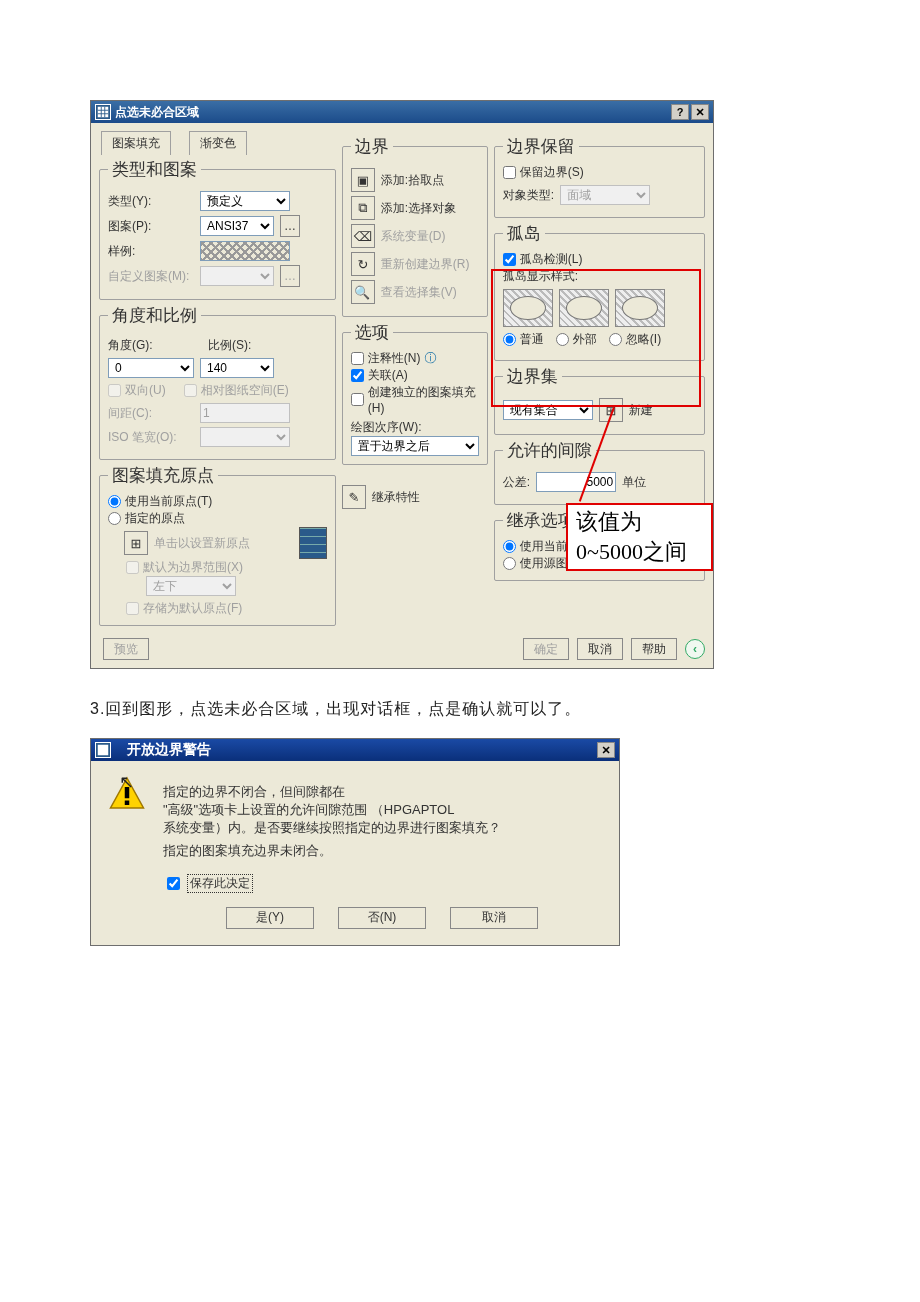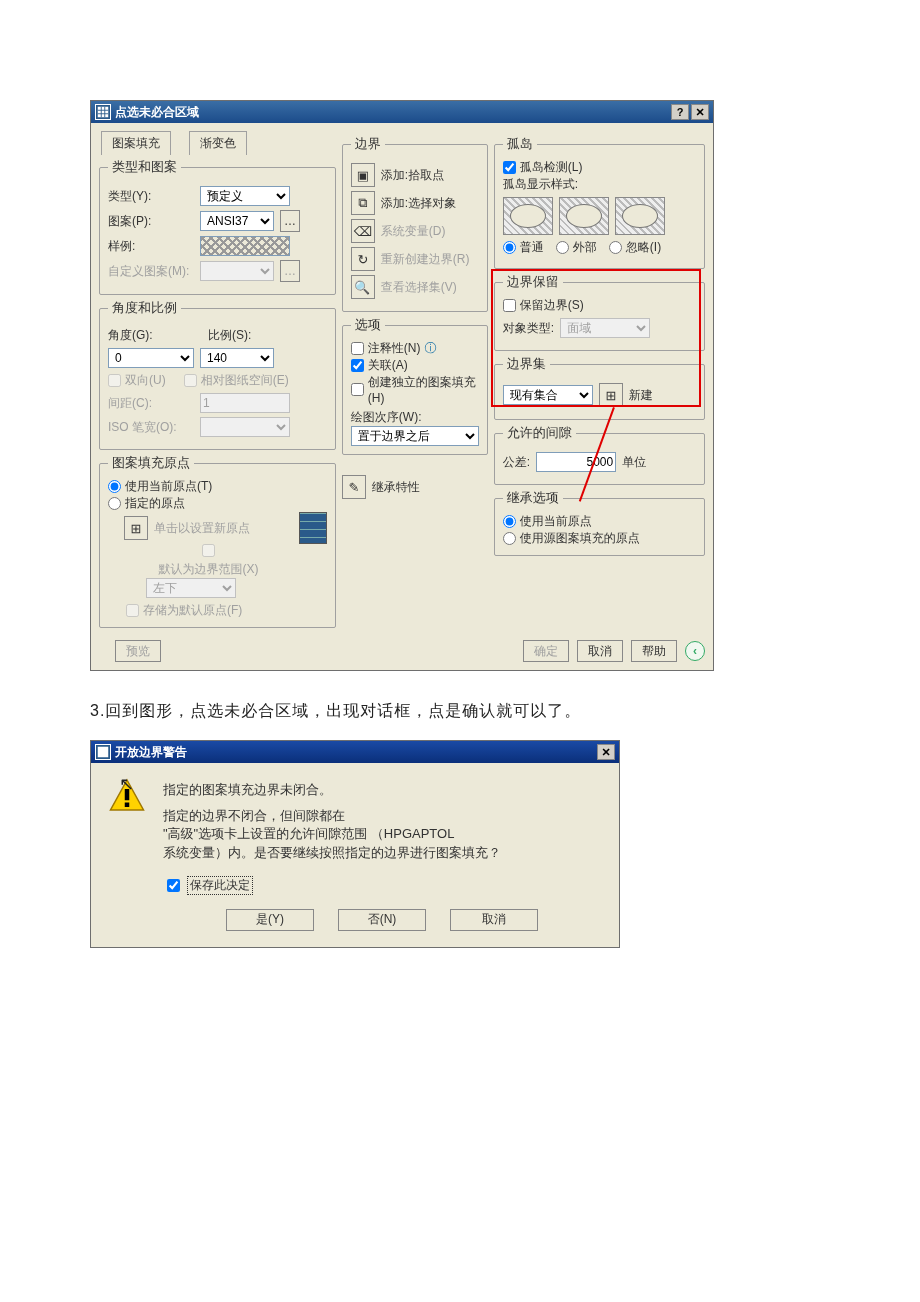--- a/index.html
+++ b/index.html
@@ -7,21 +7,21 @@
   .page { width: 920px; padding: 100px 90px 40px 90px; }
 
   
   .dlg { position: relative; background: #ece9d8; border: 1px solid #6e6e6e; }
   .titlebar { background: linear-gradient(#3a6ea5,#1b4b8a); color: #fff; height: 22px; display: flex; align-items: center; padding: 0 4px; font-weight: bold; font-size: 12px; }
   .titlebar .spacer { flex: 1; }
   .titlebtn { width: 18px; height: 16px; background: #d4d0c8; border: 1px solid #888; color: #000; display: inline-flex; align-items: center; justify-content: center; font-size: 11px; margin-left: 2px; cursor: default; }
   .body { padding: 8px; color: #333; }
 
   fieldset { border: 1px solid #a0a0a0; border-radius: 2px; padding: 6px 8px 8px 8px; margin: 4px 0; }
-  legend { padding: 0 4px; color: #333; font-size: 13px; }
+  legend { padding: 0 4px; color: #333; font-size: 17px; }
 
   .tabs { display: flex; gap: 18px; margin-bottom: -1px; padding-left: 2px; }
   .tab { border: 1px solid #a0a0a0; border-bottom: none; background: #ece9d8; padding: 3px 10px; font-size: 12px; }
   .tab.active { background: #ece9d8; position: relative; z-index: 2; }
 
   .row { display: flex; align-items: center; gap: 6px; margin: 4px 0; }
   label.fld { min-width: 86px; color: #333; }
   label.dis { color: #a0a0a0; }
   select, input[type=text] { border: 1px solid #7f9db9; background: #fff; height: 20px; font-size: 12px; padding: 1px 2px; }
   select.dis, input.dis { background:#f0f0f0; color:#a0a0a0; border-color:#c0c0c0; }
@@ -167,21 +167,21 @@
             <div class="radio">
                 <input type="radio" style="">
                 <label>指定的原点</label>
               </div>
             <div style="display:flex; gap:8px; align-items:flex-start;">
               <div style="flex:1; padding-left:16px;">
                 <div class="row">
                     <span class="iconbtn dis">⊞</span>
                     <label class="dis">单击以设置新原点</label>
                   </div>
-                <div class="check" style="padding-left:2px;flex-direction:column;">
+                <div class="check" style="padding-left:2px;">
                     <input type="checkbox" disabled="" style="">
                     <label class="dis">默认为边界范围(X)</label>
                   </div>
                 <div style="padding-left:22px;"><select class="dis" style="width:90px;"><option>左下</option></select></div>
                 <div class="check" style="padding-left:2px; margin-top:4px;">
                     <input type="checkbox" disabled="" style="">
                     <label class="dis">存储为默认原点(F)</label>
                   </div>
               </div>
               <span class="brick"></span>
@@ -234,20 +234,32 @@
           </fieldset>
 
           <div class="row" style="margin-top:20px;">
             <span class="iconbtn">✎</span>
             <label>继承特性</label>
           </div>
         </div>
 
         <div class="col-r">
           <fieldset>
+            <legend>边界保留</legend>
+            <div class="check">
+                <input type="checkbox" style="">
+                <label>保留边界(S)</label>
+              </div>
+            <div class="row">
+                <label>对象类型:</label>
+              <select class="dis" style="width:90px;"><option>面域</option></select>
+            </div>
+          </fieldset>
+
+          <fieldset>
             <legend>孤岛</legend>
             <div class="check">
                 <input type="checkbox" checked="" style="">
                 <label>孤岛检测(L)</label>
               </div>
             <label>孤岛显示样式:</label>
             <div class="islandimgs">
               <div class="islandimg"></div>
               <div class="islandimg"></div>
               <div class="islandimg"></div>
@@ -262,32 +274,20 @@
                   <label>外部</label>
                 </span>
               <span class="radio">
                   <input type="radio" style="">
                   <label>忽略(I)</label>
                 </span>
             </div>
           </fieldset>
 
           <fieldset>
-            <legend>边界保留</legend>
-            <div class="check">
-                <input type="checkbox" style="">
-                <label>保留边界(S)</label>
-              </div>
-            <div class="row">
-                <label>对象类型:</label>
-              <select class="dis" style="width:90px;"><option>面域</option></select>
-            </div>
-          </fieldset>
-
-          <fieldset>
             <legend>边界集</legend>
             <div class="row">
               <select style="width:90px;"><option>现有集合</option></select>
               <span class="iconbtn">⊞</span>
               <label>新建</label>
             </div>
           </fieldset>
 
           <fieldset>
             <legend>允许的间隙</legend>
@@ -306,64 +306,65 @@
               </div>
             <div class="radio">
                 <input type="radio" style="">
                 <label>使用源图案填充的原点</label>
               </div>
           </fieldset>
         </div>
       </div>
 
       <div class="footerbtns">
-        <span class="btn dis" style="position:absolute; left:24px; bottom:8px;">预览</span>
+        <span class="btn dis" style="position:absolute; left:12px; bottom:8px;">预览</span>
         <span class="btn dis">确定</span>
         <span class="btn">取消</span>
         <span class="btn">帮助</span>
         <span class="roundbtn">‹</span>
       </div>
 
       <div class="redbox1" style="left:400px; top:146px; width:210px; height:138px;"></div>
       <div class="redline" style="left:522px; top:284px; height:100px; transform:rotate(20deg);"></div>
+      <div class="annot">该值为0~5000之间</div>
     </div>
   </div>
 
   <div class="instr">3.回到图形，点选未必合区域，出现对话框，点是确认就可以了。</div>
 
   <div class="dlg dlg2">
     <div class="titlebar" style="background:linear-gradient(#1a4aa5,#0a2f7a);">
       <span style="width:16px;height:16px;background:#2a5a8a;border:1px solid #fff;display:inline-block;margin-right:4px;">
         <svg viewBox="0 0 16 16">
             <rect x="2" y="2" width="12" height="12" fill="#fff"></rect>
           </svg>
       </span>
-      <span style="font-size:12px;">开放边界警告</span>
+      <span style="font-size:14px;margin-left:12px;">开放边界警告</span>
       <span class="spacer"></span>
       <span class="titlebtn">✕</span>
     </div>
     <div class="body">
       <div style="position:relative;">
         <span style="position:absolute;left:10px;top:-4px;font-size:18px;color:#222;">↖</span>
       </div>
       <div class="warnrow">
         <div class="warnicon">
           <svg viewBox="0 0 48 48">
               <polygon points="24,4 46,44 2,44" fill="#ffd200" stroke="#a07800" stroke-width="2"></polygon>
               <rect x="21" y="16" width="6" height="15" fill="#000"></rect>
               <rect x="21" y="34" width="6" height="6" fill="#000"></rect>
             </svg>
         </div>
         <div class="msgblock">
-          <p style="font-weight:normal;">指定的图案填充边界未闭合。</p>
           <p style="margin-top:8px;">
             <span>指定的边界不闭合，但间隙都在</span><br>
             <span>"高级"选项卡上设置的允许间隙范围 （HPGAPTOL</span><br>
             <span>系统变量）内。是否要继续按照指定的边界进行图案填充？</span>
           </p>
+          <p style="font-weight:normal;">指定的图案填充边界未闭合。</p>
           <div class="savedec">
             <input type="checkbox" checked="" style="">
             <span class="dotted">保存此决定</span>
           </div>
           <div class="dlg2btns">
             <span class="btn">是(Y)</span>
             <span class="btn">否(N)</span>
             <span class="btn">取消</span>
           </div>
         </div>

